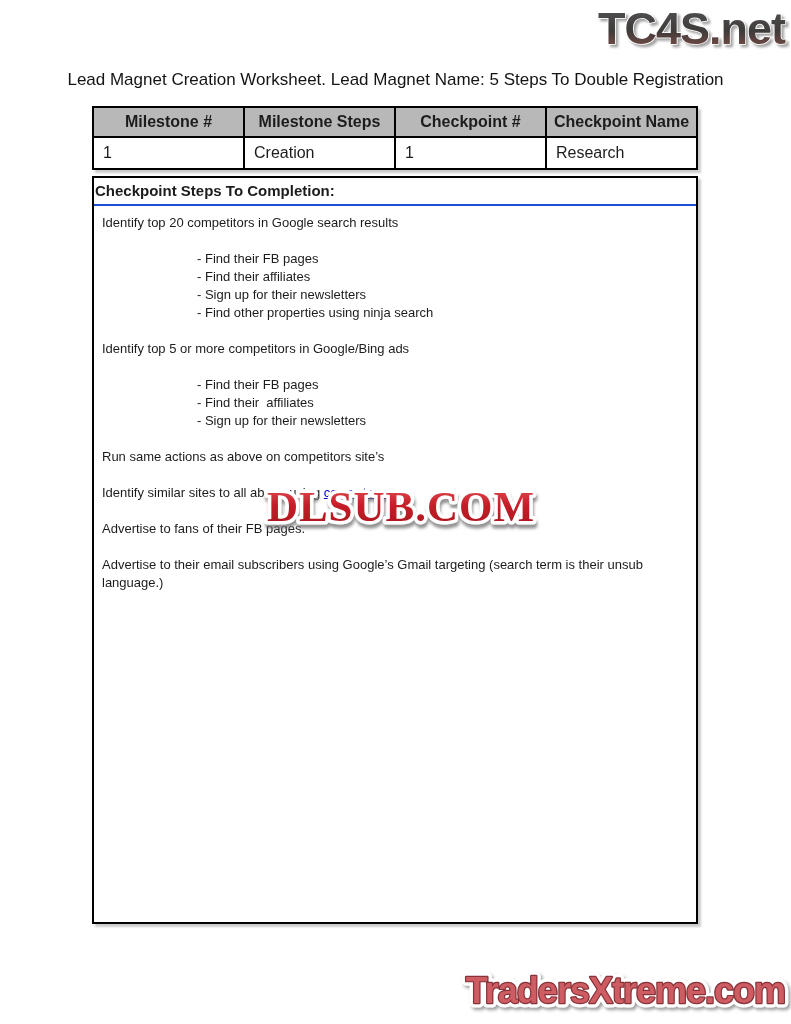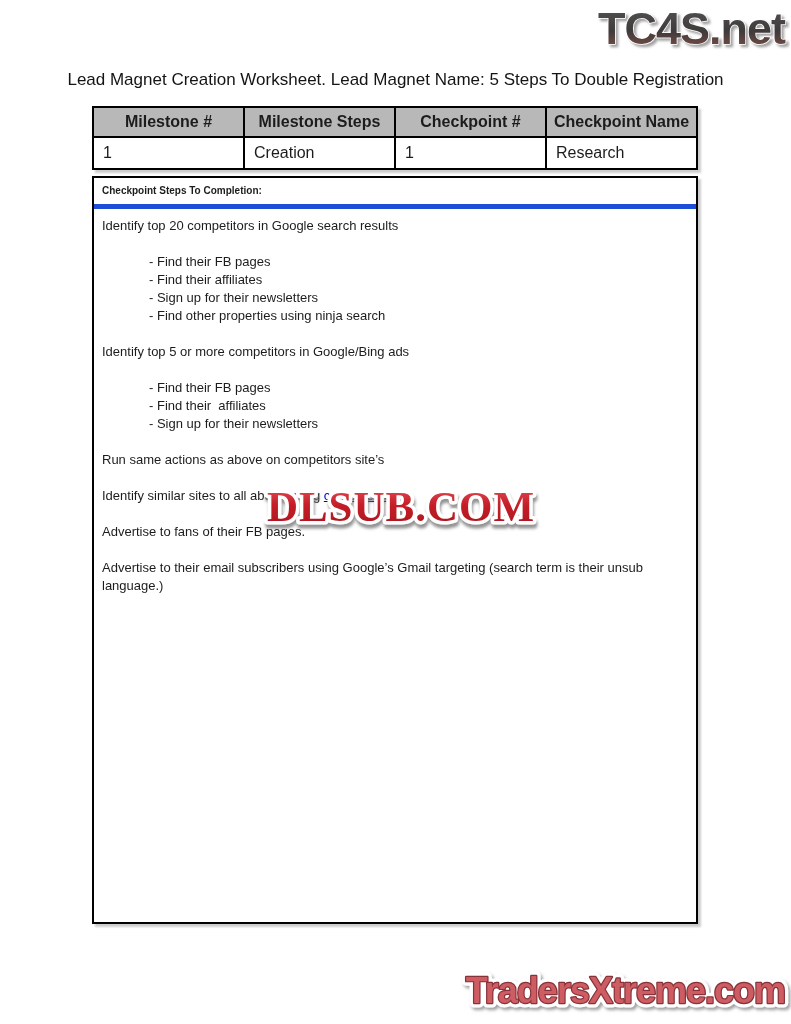--- a/index.html
+++ b/index.html
@@ -66,42 +66,43 @@
     top: 176px;
     left: 92px;
     width: 606px;
     height: 748px;
     border: 2px solid #000000;
     box-sizing: border-box;
     box-shadow: 3px 3px 2px rgba(0,0,0,0.20);
     background: #ffffff;
   }
   .steps-header {
-    border-bottom: 5px solid #1d4ed8;
+    border-bottom: 2px solid #1d4ed8;
     font-weight: bold;
-    font-size: 10px;
+    font-size: 15px;
     line-height: 18px;
-    padding: 4px 8px;
+    padding: 4px 1px;
     white-space: pre-wrap;
   }
   .steps-body {
     padding: 8px 0 8px 8px;
     font-size: 13px;
     line-height: 18px;
   }
   .steps-body > :first-child { margin-top: 0; }
   .para {
     margin: 18px 0;
     white-space: pre-wrap;
   }
   .sub-list {
     margin: 18px 0 18px 47px;
   }
   .sub-item {
     white-space: pre-wrap;
+    margin-left: 48px;
   }
   .link {
     color: #0000cc;
     text-decoration: underline;
     cursor: pointer;
   }
 
   
   .wm { position: absolute; pointer-events: none; }
   .wm-top    { top: 0px;   right: 1px; }

